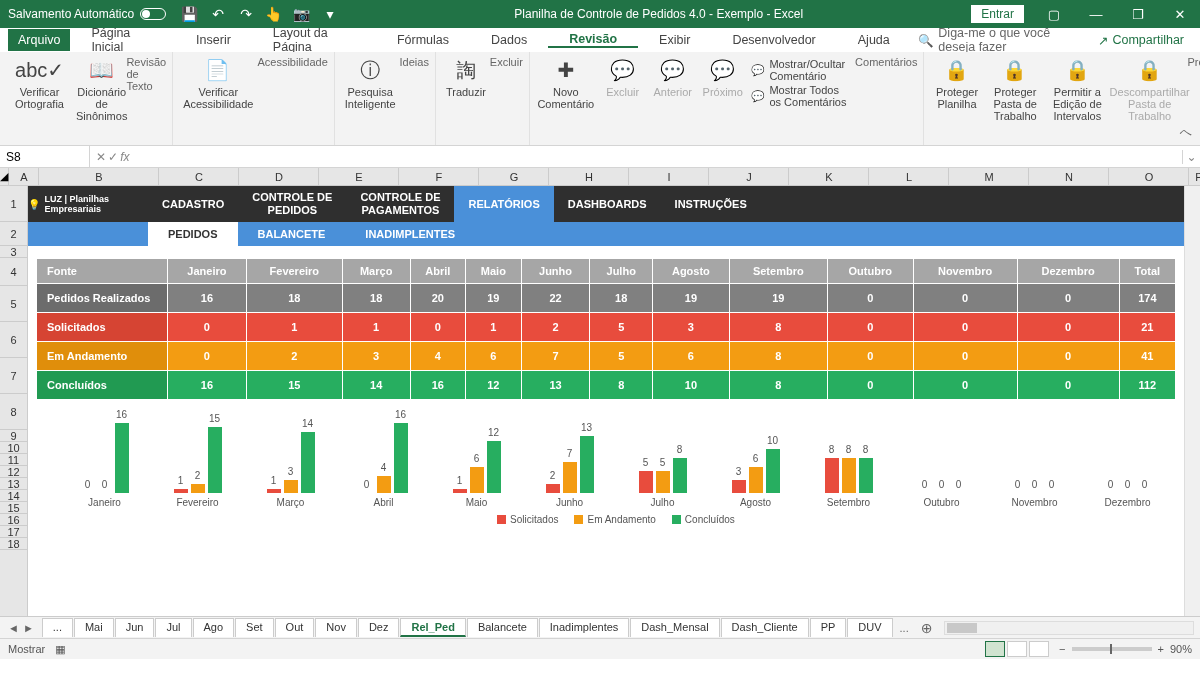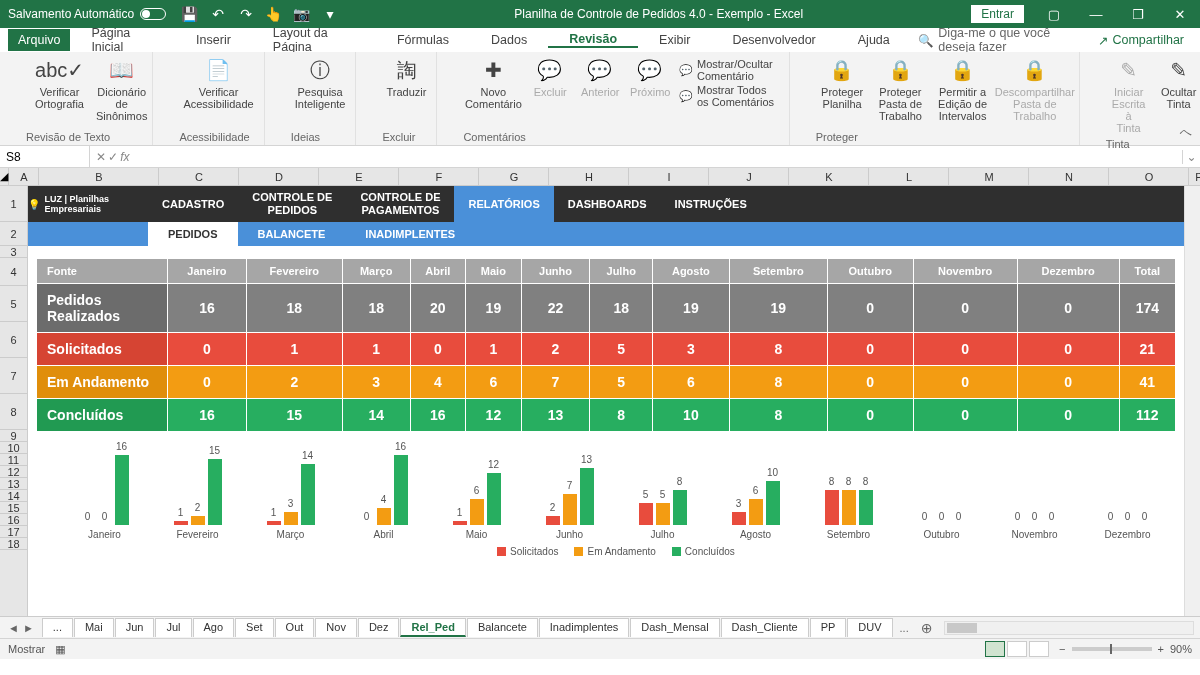--- a/index.html
+++ b/index.html
@@ -20,21 +20,21 @@
 
 .menubar { height: 24px; background:#fff; display:flex; align-items:center; padding:0 8px; font-size:12.5px; }
 .menubar .tab { padding:0 21px; color:#444; cursor:pointer; }
 .menubar .tab.active { color:#217346; border-bottom:2px solid #217346; font-weight:600; }
 .menubar .tab.file { background:#217346; color:#fff; padding:4px 10px; }
 .tellme { margin-left:8px; display:flex; align-items:center; gap:4px; color:#666; }
 .share { margin-left:auto; color:#217346; padding:0 8px; display:flex; align-items:center; gap:4px; }
 
 
 .ribbon { height: 94px; background:#f3f3f3; border-bottom:1px solid #d4d4d4; display:flex; font-size:11px; position:relative; }
-.rgroup { border-right:1px solid #e1e1e1; padding:2px 6px 0 6px; display:flex; flex-direction:column;margin-left:20px; }
+.rgroup { border-right:1px solid #e1e1e1; padding:2px 6px 0 6px; display:flex; flex-direction:row; }
 .rgroup-items { display:flex; gap:4px; flex:1; }
 .ritem { display:flex; flex-direction:column; align-items:center; justify-content:flex-start; padding:2px 4px; color:#444; text-align:center; min-width:46px; }
 .ritem.disabled { color:#aaa; }
 .ritem .ricon { font-size:20px; height:28px; display:flex; align-items:center; }
 .ritem .rlabel { font-size:11px; line-height:12px; margin-top:2px; }
 .rgroup-label { text-align:left; color:#666; font-size:11px; padding:2px 0; }
 .ribbon-collapse { position:absolute; right:8px; bottom:4px; color:#666; font-size:12px; }
 .comment-opts { display:flex; flex-direction:column; gap:2px; padding:4px 2px; font-size:11px; color:#444; }
 .comment-opts div { display:flex; align-items:center; gap:4px; }
 
@@ -63,21 +63,21 @@
 .dtab { display:flex; align-items:center; justify-content:center; padding:0 14px; text-align:center; line-height:13px; }
 .dtab.active { background:#4a90d9; }
 .subtabs { height:24px; background:#4a90d9; display:flex; }
 .subtabs-spacer { width:120px; }
 .stab { padding:0 20px; display:flex; align-items:center; color:#fff; font-size:11px; font-weight:600; }
 .stab.active { background:#fff; color:#333; }
 
 .dtable { width:100%; }
 .dtable .head th { background:#a6a6a6; color:#fff; font-size:11px; padding:6px 4px; font-weight:600; text-align:center; }
 .dtable .head th:first-child { text-align:left; padding-left:10px; }
-.dtable td { text-align:center; font-size:14px; padding:8px 4px; color:#fff; font-weight:600; }
+.dtable td { text-align:center; font-size:11px; padding:8px 4px; color:#fff; font-weight:600; }
 .dtable td:first-child { text-align:left; padding-left:10px; }
 .r-realizados td { background:#808080; }
 .r-solicitados td { background:#e84c3d; }
 .r-andamento td { background:#f39c12; }
 .r-concluidos td { background:#27ae60; }
 .r-realizados td:first-child, .r-solicitados td:first-child, .r-andamento td:first-child, .r-concluidos td:first-child { background-color: inherit; }
 .r-realizados td:first-child { background:#6c6c6c; }
 .r-solicitados td:first-child { background:#d64433; }
 .r-andamento td:first-child { background:#e08e0b; }
 .r-concluidos td:first-child { background:#219a52; }

